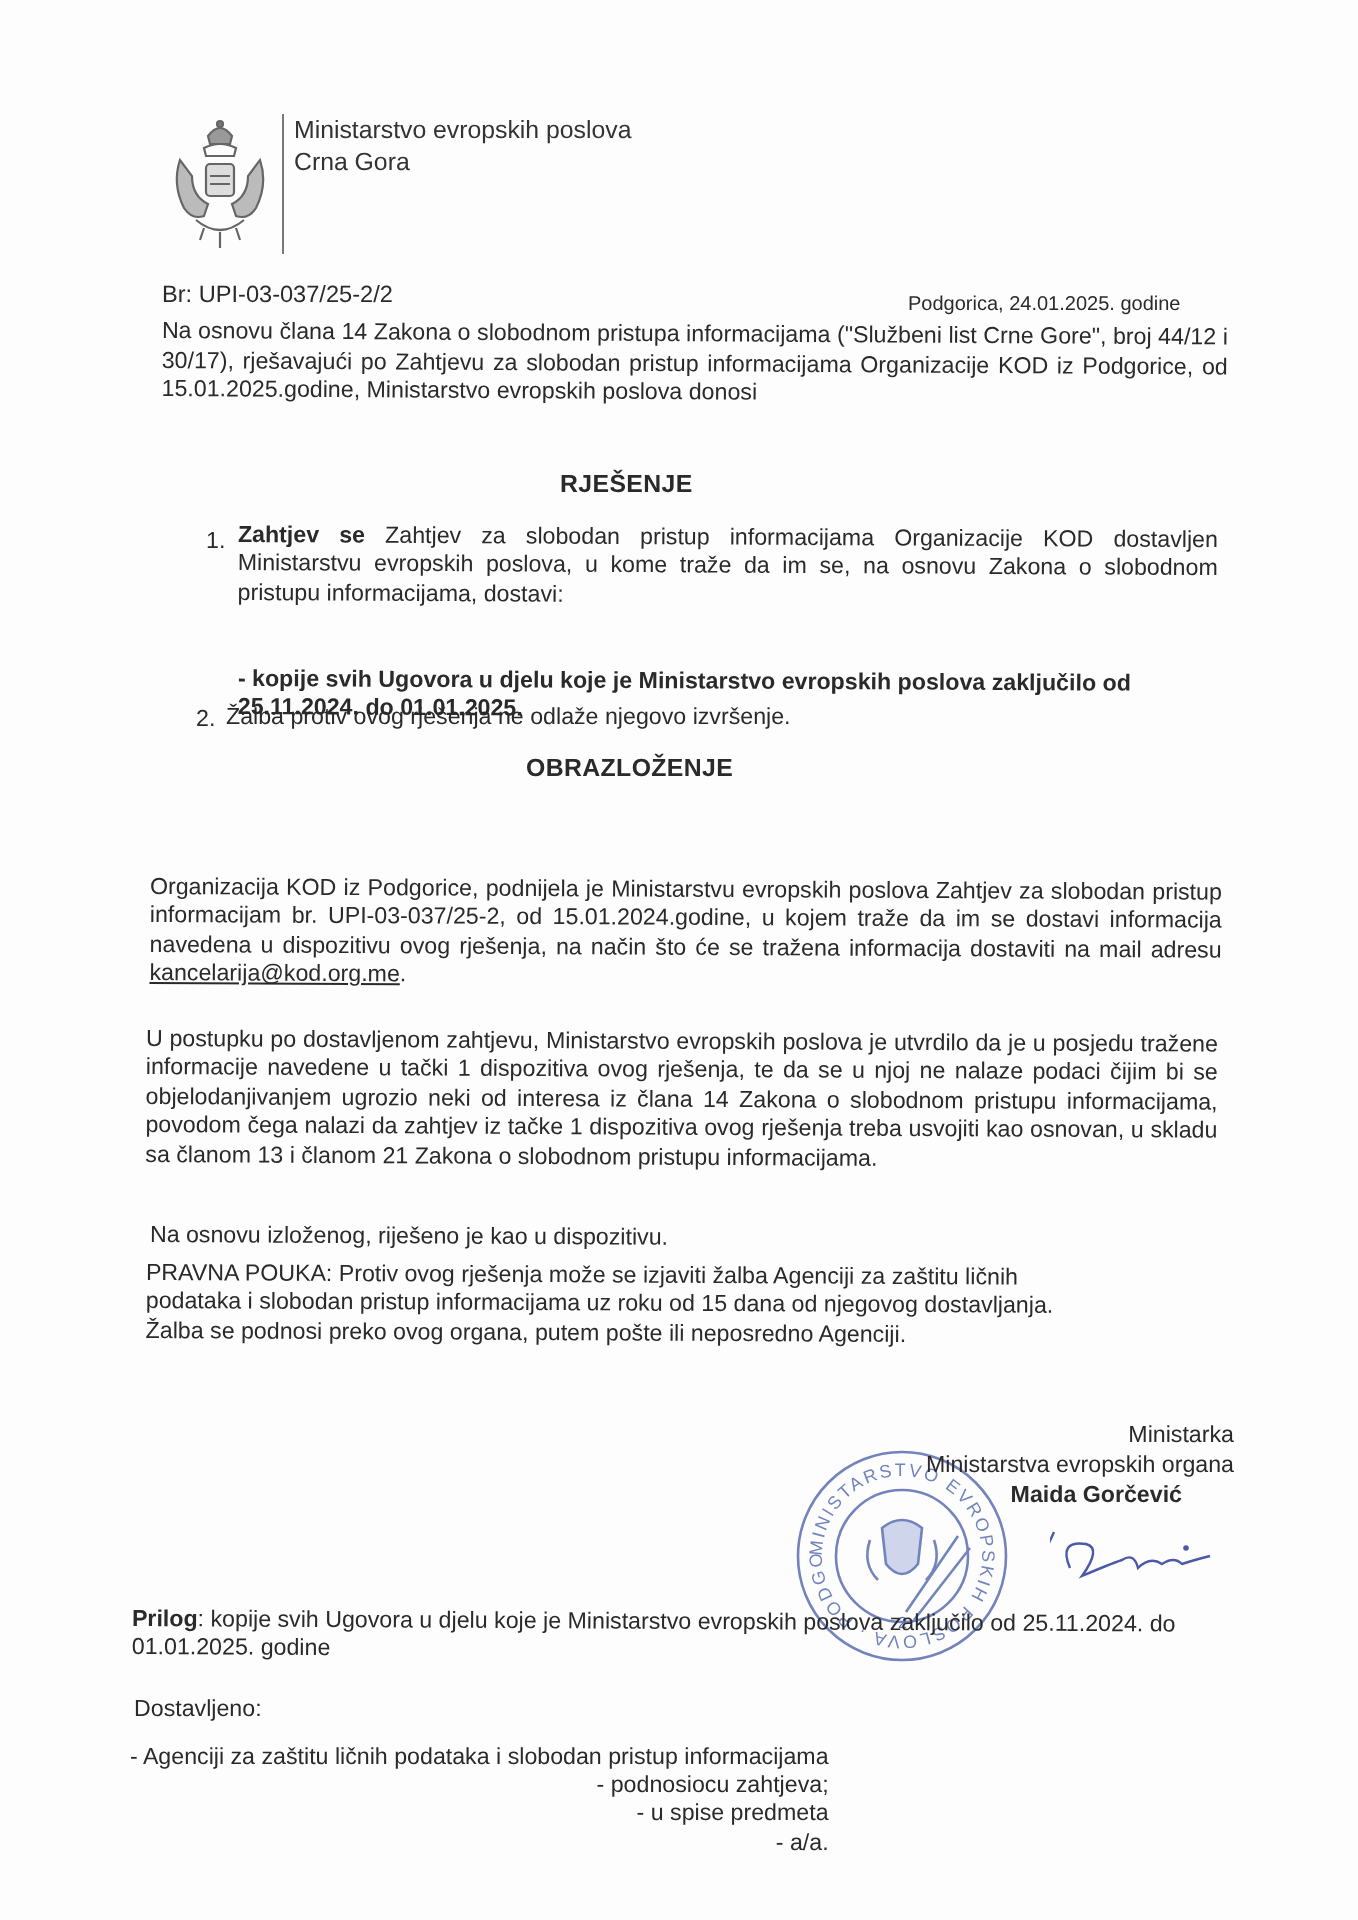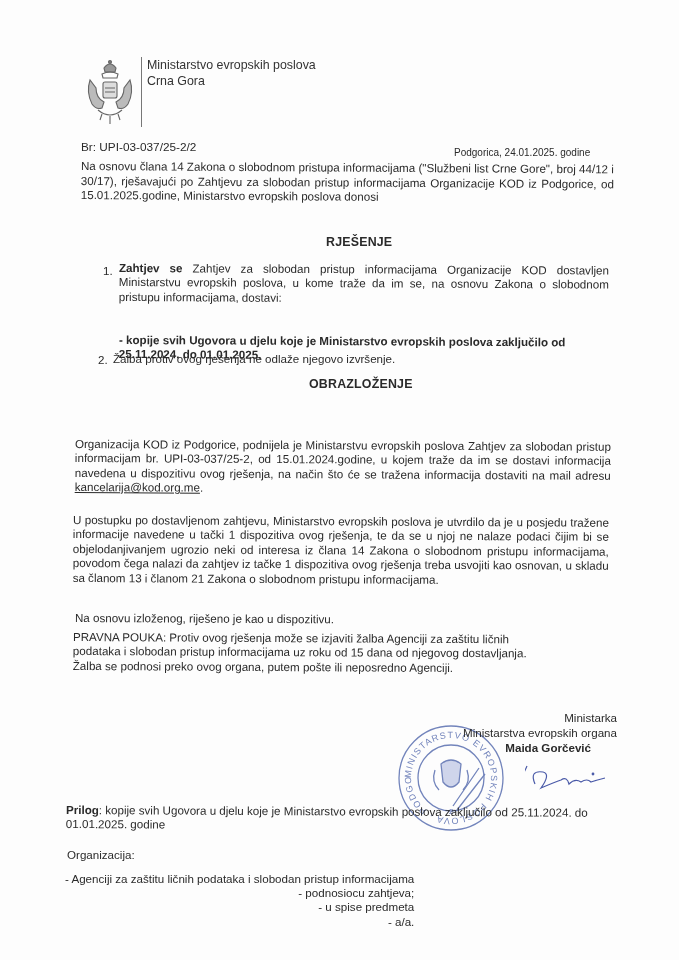--- a/index.html
+++ b/index.html
@@ -7,21 +7,21 @@
     width: 679px; height: 960px; background: #fdfdfd; position: relative; overflow: hidden;
     font-family: "Liberation Sans", sans-serif; color: #2a2a2a; font-size: 11.6px;
   }
   .abs { position: absolute; }
   .header-logo { left: 82px; top: 58px; width: 56px; height: 68px; }
   .header-rule { left: 141px; top: 57px; width: 1px; height: 70px; background: #777; }
   .header-text { left: 147px; top: 57px; font-size: 12.4px; line-height: 16px; color: #333; }
   .ref { left: 81px; top: 140px; font-size: 11.8px; }
   .date { left: 427px; top: 147px; font-size: 10px; margin-left: 27px; }
   .intro { left: 81px; top: 159px; width: 533px; line-height: 14.6px; text-align: justify; transform: rotate(0.35deg); transform-origin: left top; }
-  .heading { font-weight: bold; font-size: 12.4px; text-align: center; letter-spacing: 0.2px; margin-left: 46px; }
+  .heading { font-weight: bold; font-size: 12.4px; text-align: center; letter-spacing: 0.2px; }
   .h1 { left: 280px; top: 235px; }
   .h2 { left: 263px; top: 377px; }
   .item { line-height: 14.4px; }
   .item1-num { left: 103px; top: 264px; }
   .item1 { left: 119px; top: 261px; width: 490px; text-align: justify; transform: rotate(0.3deg); transform-origin: left top;}
   .bullet { left: 119px; top: 333px; width: 500px; font-weight: bold; line-height: 14.2px; transform: rotate(0.3deg); transform-origin: left top;}
   .item2-num { left: 98px; top: 353px; }
   .item2 { left: 113px; top: 352px; }
   .para { width: 536px; line-height: 14.4px; text-align: justify; transform: rotate(0.3deg); transform-origin: left top; }
   .p1 { left: 75px; top: 437px; }
@@ -112,19 +112,19 @@
     <path d="M-40 30 Q-30 10 -20 20 Q-10 34 2 6"></path>
     <path d="M10 24 Q4 10 18 12 Q26 14 16 28 Q30 22 36 20 Q42 16 44 24 Q50 18 56 22 Q62 18 66 22 Q72 20 80 18"></path>
     <circle cx="68" cy="14" r="0.8" fill="#4a5aa8"></circle>
   </g>
 </svg>
 
 <div class="abs prilog">
   <b>Prilog</b><span>:  kopije svih Ugovora u djelu koje je Ministarstvo evropskih poslova zaključilo od 25.11.2024. do 01.01.2025. godine</span>
 </div>
 
-<div class="abs dost">Organizacija:</div>
+<div class="abs dost">Dostavljeno:</div>
 <ul class="abs dlist">
   <li>- Agenciji za zaštitu ličnih podataka i slobodan pristup informacijama</li>
   <li>- podnosiocu zahtjeva;</li>
   <li>- u spise predmeta</li>
   <li>- a/a.</li>
 </ul>
 
 </body></html>

